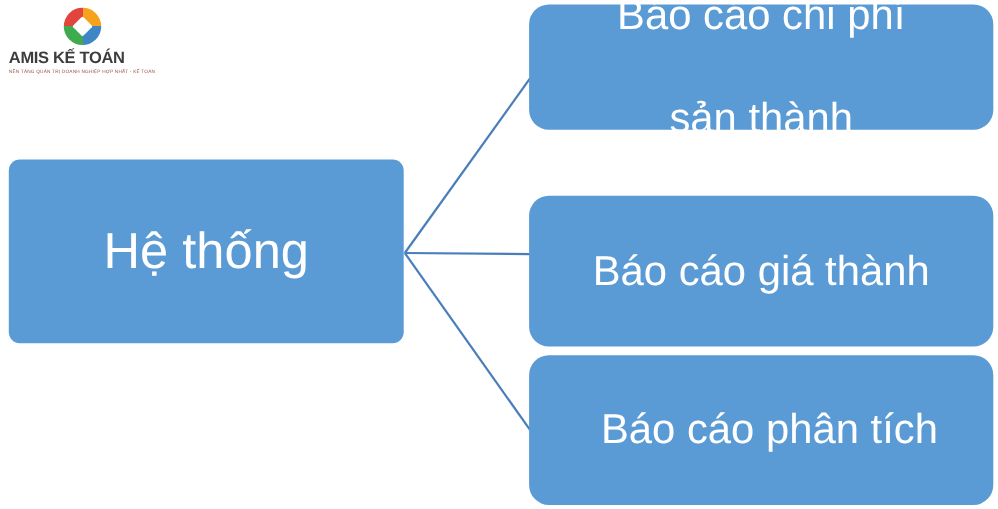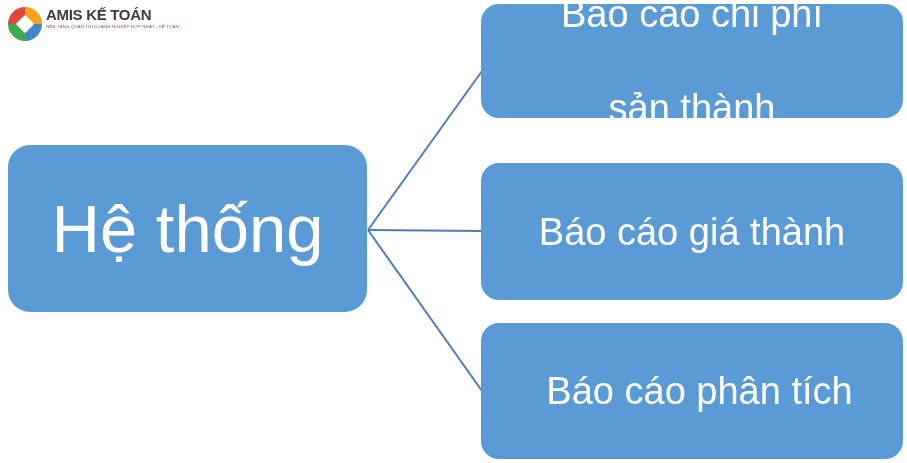--- a/index.html
+++ b/index.html
@@ -20,22 +20,23 @@
     left: 0; top: 0;
     width: 907px; height: 463px;
     pointer-events: none;
   }
 
   
   .logo {
     position: absolute;
     left: 8px; top: 7px;
     display: flex;
-    align-items: flex-start;
+    align-items: center;
     gap: 4px;
+    flex-direction: column;
   }
   .logo-mark {
     position: relative;
     width: 34px; height: 34px;
     border-radius: 50%;
     background: conic-gradient(
       #f6a21d 0deg 90deg,
       #3e86c6 90deg 180deg,
       #3faa4e 180deg 270deg,
       #e2453c 270deg 360deg
@@ -73,34 +74,34 @@
     color: #ffffff;
     display: flex;
     flex-direction: column;
     align-items: center;
     justify-content: center;
     text-align: center;
   }
   .node-root {
     left: 8px; top: 145px;
     width: 359px; height: 167px;
-    border-radius: 22px;
-    font-size: 67px;
+    border-radius: 10px;
+    font-size: 46px;
   }
   .node-root .node-line { line-height: 57px; }
 
   .node-child {
     left: 481px;
     width: 422px;
     border-radius: 18px;
     font-size: 38px;
   }
   .node-child .node-line { line-height: 58px; }
   .node-child-1 { top: 4px;   height: 114px; gap: 36px; }
-  .node-child-2 { top: 163px; height: 137px; }
+  .node-child-2 { top: 178px; height: 137px; }
   .node-child-3 { top: 323px; height: 136px; padding-left: 15px; }
 </style>
 </head>
 <body>
 
 <div class="stage">
 
   <svg class="connectors" viewBox="0 0 907 463" xmlns="http://www.w3.org/2000/svg">
     <line x1="368" y1="230" x2="482" y2="71" stroke="#4A7EBB" stroke-width="2"></line>
     <line x1="368" y1="230" x2="482" y2="231" stroke="#4A7EBB" stroke-width="2"></line>

